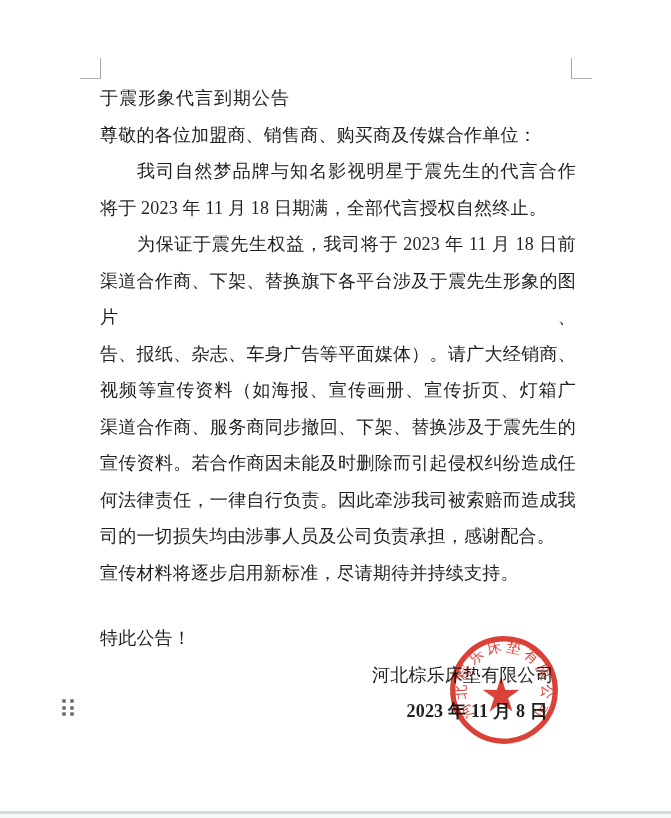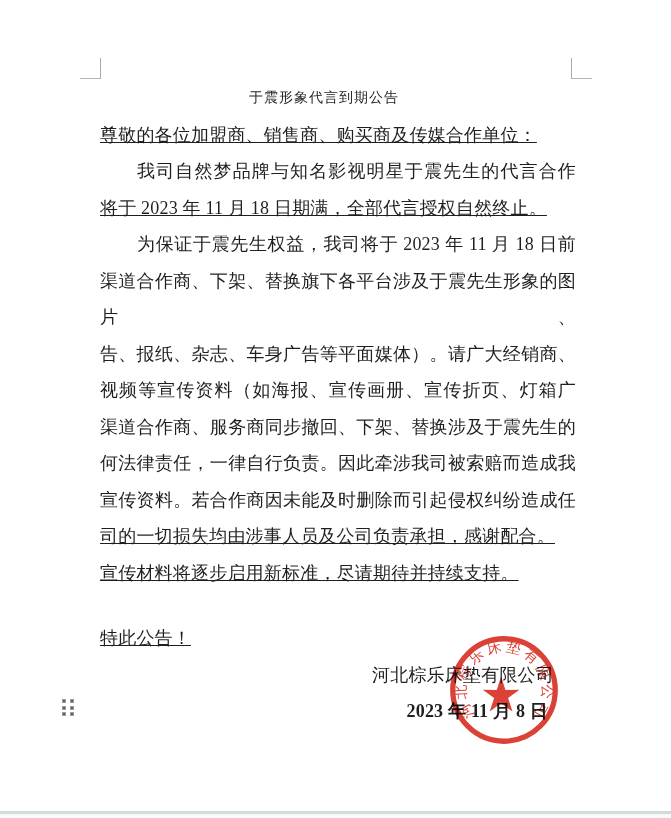--- a/index.html
+++ b/index.html
@@ -26,27 +26,26 @@
   
   .doc {
     position: absolute;
     left: 100px; top: 80px;
     width: 476px;
     font-size: 18px;
     line-height: 36.5px;
     letter-spacing: 0.2px;
   }
   .title {
-    text-align: center;
-    font-size: 14px;
+    font-size: 18px;
     padding-right: 28px;
     letter-spacing: 1px;
     white-space: nowrap;
   }
-  .line { white-space: nowrap; text-decoration: underline; }
+  .line { white-space: nowrap; }
   .jline { white-space: normal; text-align: justify; text-align-last: justify; text-justify: inter-character; }
   .indent { text-indent: 37px; }
   .closing { margin-top: 29px; }
   .sig { text-align: right; white-space: nowrap; }
   .sig-company { padding-right: 22px; }
   .sig-date { padding-right: 28px; font-weight: bold; }
 
   
   .seal {
     position: absolute;
@@ -95,22 +94,22 @@
   <div class="line">尊敬的各位加盟商、销售商、购买商及传媒合作单位：</div>
 
   <div class="jline indent">我司自然梦品牌与知名影视明星于震先生的代言合作</div>
   <div class="line">将于 2023 年 11 月 18 日期满，全部代言授权自然终止。</div>
 
   <div class="jline indent">为保证于震先生权益，我司将于 2023 年 11 月 18 日前</div>
   <div class="jline">渠道合作商、下架、替换旗下各平台涉及于震先生形象的图片、</div>
   <div class="jline">告、报纸、杂志、车身广告等平面媒体）。请广大经销商、</div>
   <div class="jline">视频等宣传资料（如海报、宣传画册、宣传折页、灯箱广</div>
   <div class="jline">渠道合作商、服务商同步撤回、下架、替换涉及于震先生的</div>
+  <div class="jline">宣传资料。若合作商因未能及时删除而引起侵权纠纷造成任</div>
   <div class="jline">何法律责任，一律自行负责。因此牵涉我司被索赔而造成我</div>
-  <div class="jline">宣传资料。若合作商因未能及时删除而引起侵权纠纷造成任</div>
   <div class="line">司的一切损失均由涉事人员及公司负责承担，感谢配合。</div>
 
   <div class="line">宣传材料将逐步启用新标准，尽请期待并持续支持。</div>
 
   <div class="line closing">特此公告！</div>
 
   <div class="sig sig-company">河北棕乐床垫有限公司</div>
   <div class="sig sig-date">2023 年 11 月 8 日</div>
 </div>
 

